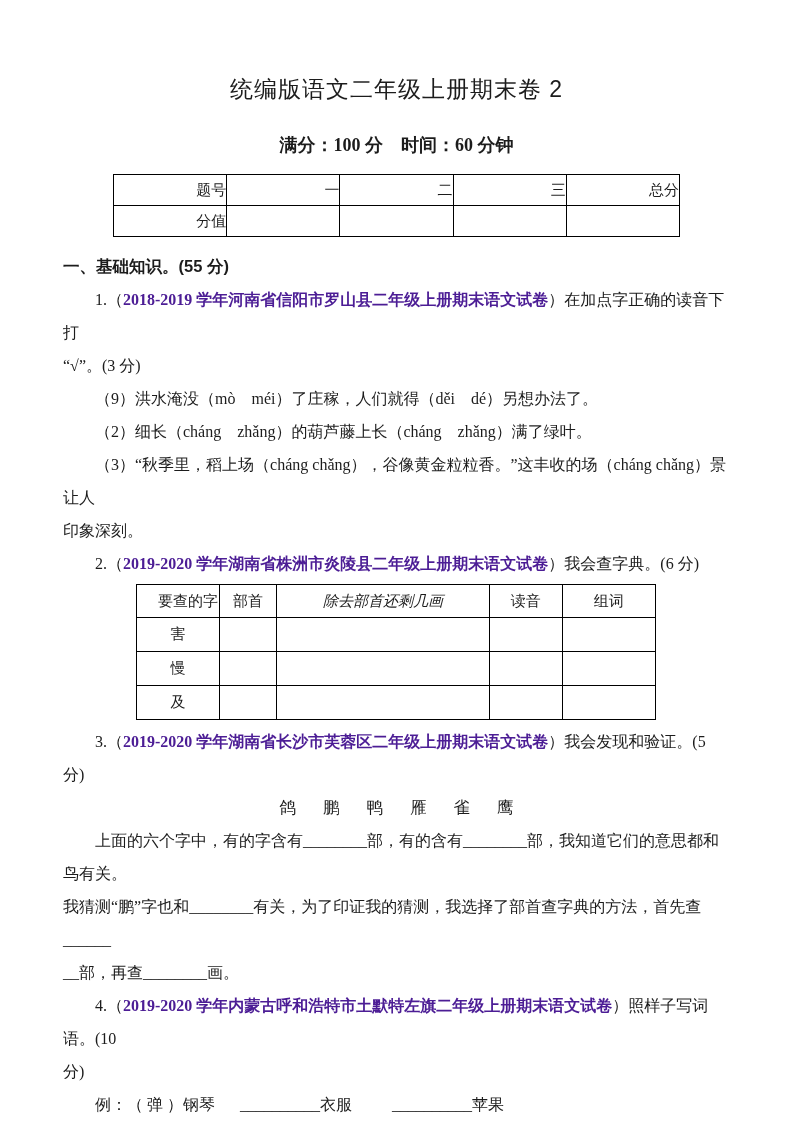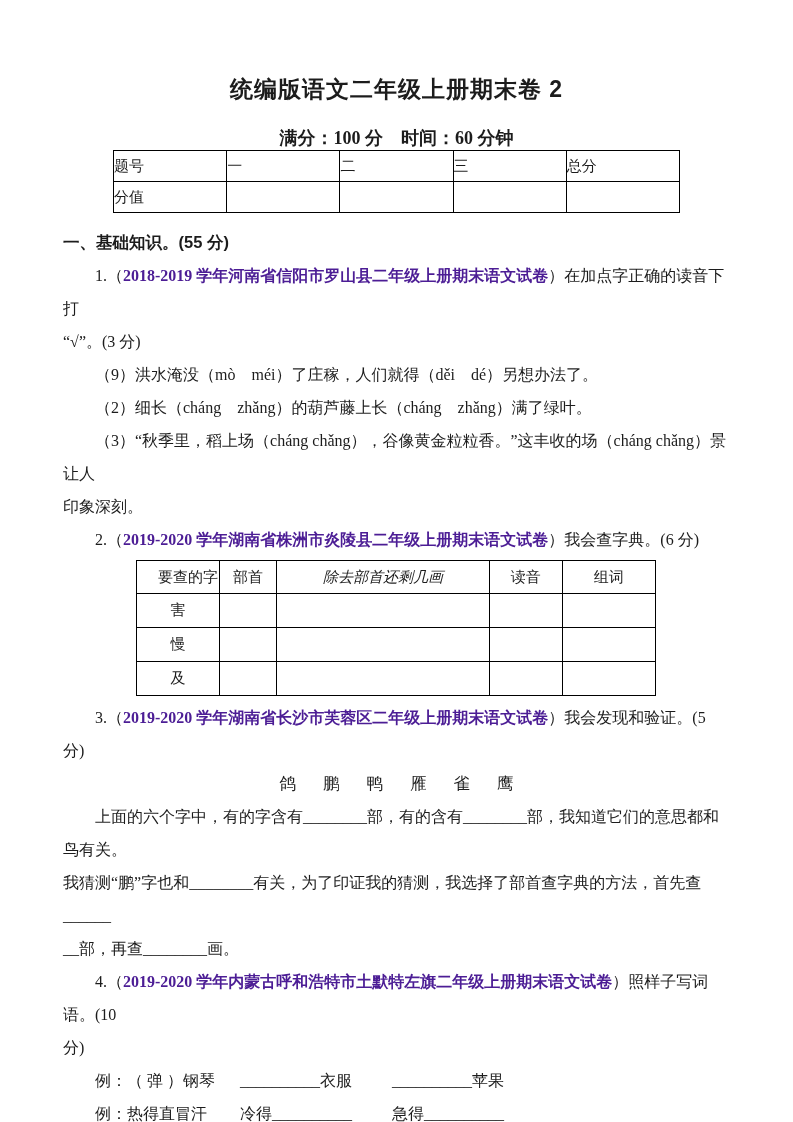--- a/index.html
+++ b/index.html
@@ -10,40 +10,41 @@
     color: #1c1c1c;
     overflow: hidden;
   }
   .page {
     width: 793px; height: 1122px;
     padding: 74px 63px 0 63px;
   }
   .doc-title {
     text-align: center;
     font-family: "Liberation Sans", "DejaVu Sans", sans-serif;
-    font-weight: bold;
+    font-weight: normal;
     font-size: 23px;
     letter-spacing: 1px;
-    margin-bottom: 21px;
+    margin-bottom: 28px;
   }
   .doc-subtitle {
     text-align: center;
     font-weight: bold;
     font-size: 18px;
+    margin-bottom: 17px;
   }
   table.score-table {
     width: 567px;
     margin: 0 auto 13px auto;
     border-collapse: collapse;
     table-layout: fixed;
   }
   table.score-table td {
     border: 1px solid #000;
     height: 31px;
-    text-align: left;
+    text-align: right;
     vertical-align: middle;
     font-family: "Liberation Sans", "DejaVu Sans", sans-serif;
     font-size: 15px;
   }
   .section-heading {
     font-family: "Liberation Sans", "DejaVu Sans", sans-serif;
     font-weight: bold;
     font-size: 16.5px;
     line-height: 33px;
   }

